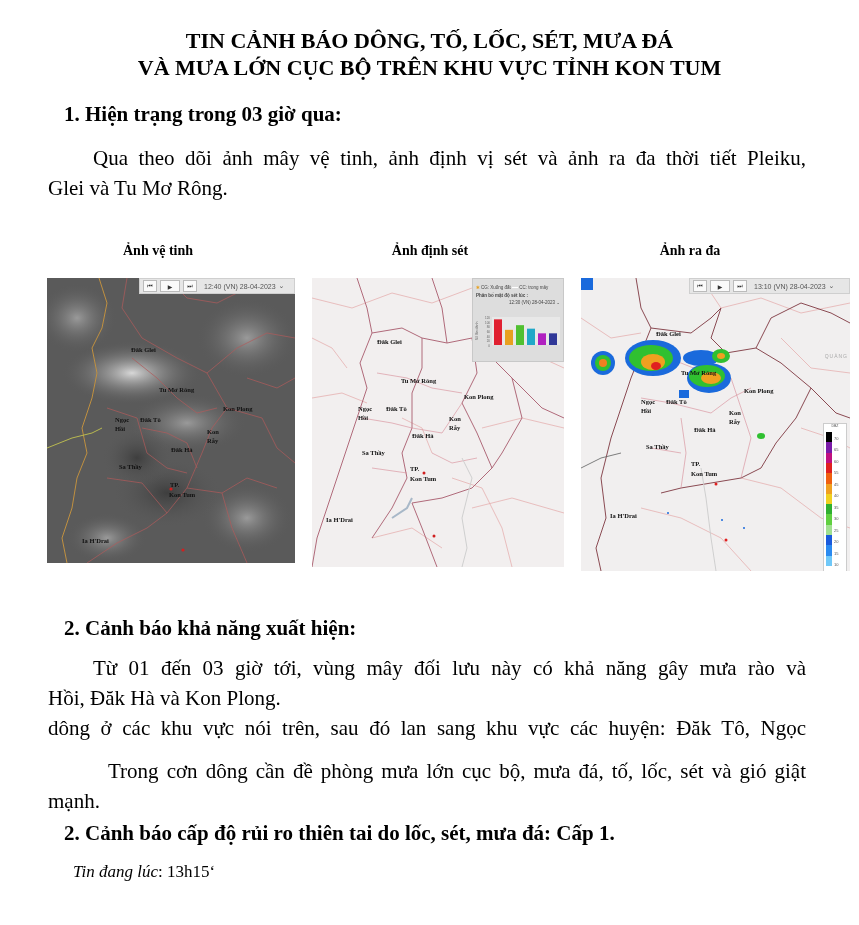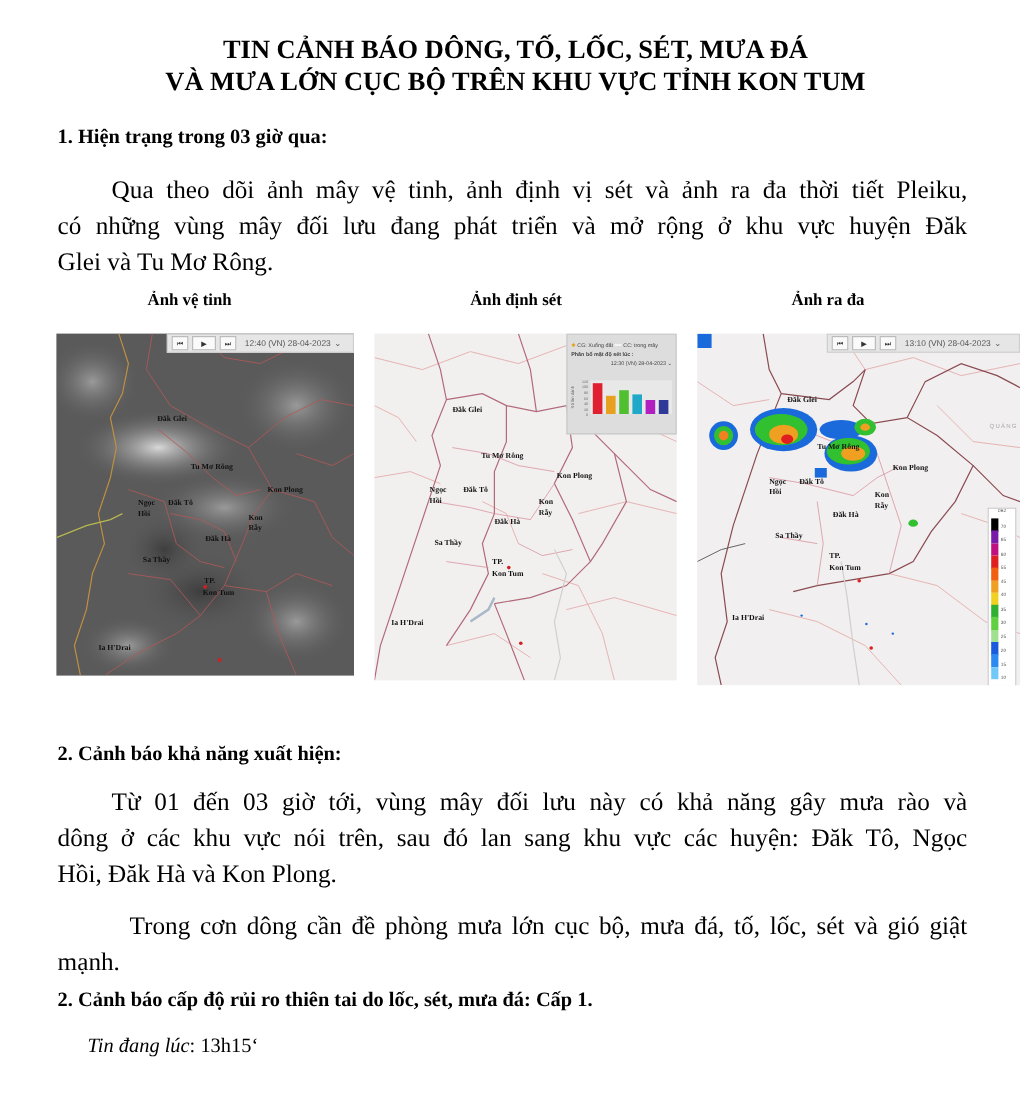--- a/index.html
+++ b/index.html
@@ -2,21 +2,21 @@
 <html><head>
 <meta charset="utf-8">
 <style>
   html, body { margin: 0; padding: 0; background: #ffffff; }
   body { width: 859px; height: 925px; position: relative; overflow: hidden;
          font-family: "Liberation Serif", "DejaVu Serif", serif; color: #000; }
   .title { position: absolute; left: 0; width: 859px; text-align: center;
            font-weight: bold; font-size: 22px; line-height: 27px; }
   .t1 { top: 27px; }
   .t2 { top: 54px; }
-  .h { position: absolute; left: 48px; font-weight: bold; font-size: 17px; line-height: 26px; white-space: nowrap; }
+  .h { position: absolute; left: 64px; font-weight: bold; font-size: 21px; line-height: 26px; white-space: nowrap; }
   .p { position: absolute; left: 48px; width: 758px; font-size: 21px; line-height: 30px; text-align: justify; }
   .cap { position: absolute; top: 243px; font-weight: bold; font-size: 14px; text-align: center; }
   .img { position: absolute; overflow: hidden; }
   .img svg { display: block; }
   .ctrl { position: absolute; top: 0; height: 14px; background: #e6e6e6; border: 1px solid #cfcfcf;
           font-family: "Liberation Sans", sans-serif; font-size: 7px; color: #555;
           display: flex; align-items: center; gap: 3px; padding: 0 3px; }
   .ctrl .b { width: 12px; height: 10px; background: #fafafa; border: 1px solid #bbb;
              font-size: 6px; display: flex; align-items: center; justify-content: center; color: #333; }
   .ctrl .b.play { width: 18px; }
@@ -30,21 +30,20 @@
 <body>
 
 <div>
   <div class="title t1">TIN CẢNH BÁO DÔNG, TỐ, LỐC, SÉT, MƯA ĐÁ</div>
   <div class="title t2">VÀ MƯA LỚN CỤC BỘ TRÊN KHU VỰC TỈNH KON TUM</div>
 </div>
 
 <div class="h" style="top:101px">1. Hiện trạng trong 03 giờ qua:</div>
 <div class="p" style="top:143px; text-align:left;">
   <div style="padding-left:45px; text-align:justify; text-align-last:justify;">Qua theo dõi ảnh mây vệ tinh, ảnh định vị sét và ảnh ra đa thời tiết Pleiku,</div>
-  <div style="text-align:justify; text-align-last:justify;">có những vùng mây đối lưu đang phát triển và mở rộng ở khu vực huyện Đăk</div>
   <div>Glei và Tu Mơ Rông.</div>
 </div>
 
 <div class="cap" style="left:88px; width:140px;">Ảnh vệ tinh</div>
 <div class="cap" style="left:350px; width:160px;">Ảnh định sét</div>
 <div class="cap" style="left:620px; width:140px;">Ảnh ra đa</div>
 
 <div class="img sat" style="left:47px; top:278px; width:248px; height:285px; background:#5a5a5a;">
   <svg width="248" height="285">
     <defs>
@@ -295,22 +294,22 @@
   <span class="lbl" style="left:113px; top:148px;">Đăk Hà</span>
   <span class="lbl" style="left:65px; top:165px;">Sa Thầy</span>
   <span class="lbl" style="left:110px; top:182px;">TP.</span>
   <span class="lbl" style="left:110px; top:192px;">Kon Tum</span>
   <span class="lbl" style="left:29px; top:234px;">Ia H'Drai</span>
 </div>
 
 <div class="h" style="top:615px">2. Cảnh báo khả năng xuất hiện:</div>
 <div class="p" style="top:653px;">
   <div style="padding-left:45px; text-align:justify; text-align-last:justify;">Từ 01 đến 03 giờ tới, vùng mây đối lưu này có khả năng gây mưa rào và</div>
+  <div>Hồi, Đăk Hà và Kon Plong.</div>
   <div style="text-align:justify; text-align-last:justify;">dông ở các khu vực nói trên, sau đó lan sang khu vực các huyện: Đăk Tô, Ngọc</div>
-  <div>Hồi, Đăk Hà và Kon Plong.</div>
 </div>
 <div class="p" style="top:756px;">
   <div style="padding-left:60px; text-align:justify; text-align-last:justify;">Trong cơn dông cần đề phòng mưa lớn cục bộ, mưa đá, tố, lốc, sét và gió giật</div>
   <div>mạnh.</div>
 </div>
 
 <div class="h" style="top:820px;">
   <span>2. Cảnh báo cấp độ rủi ro thiên tai do lốc, sét, mưa đá:</span>
   <span style="font-weight:bold;">Cấp 1.</span>
 </div>

